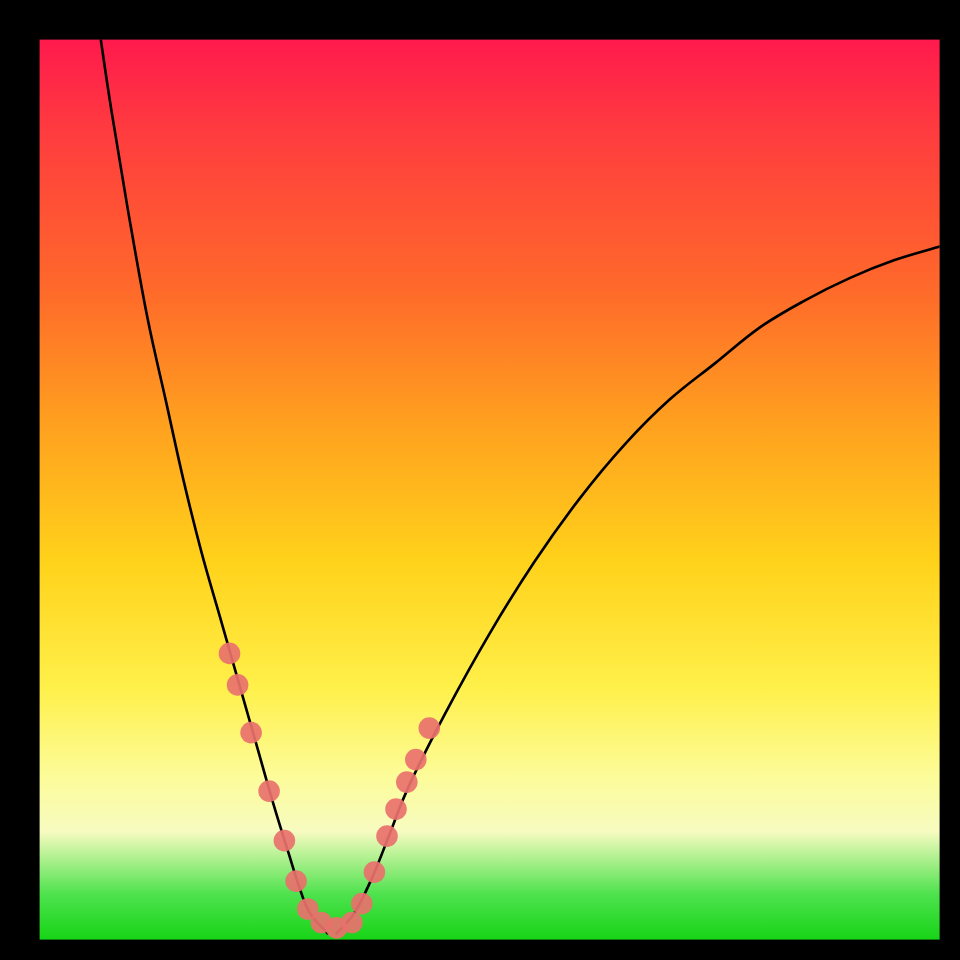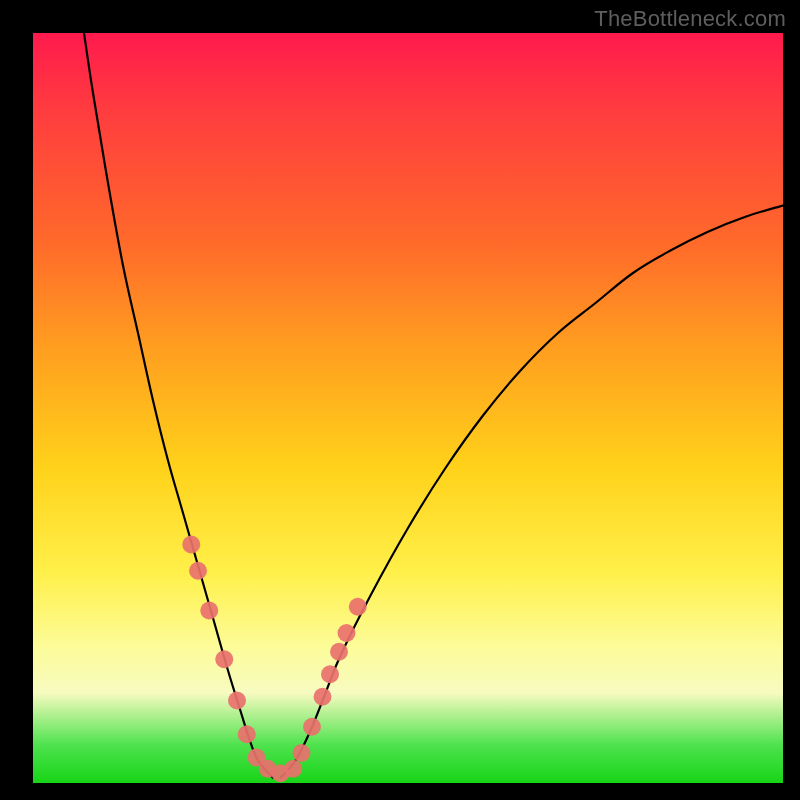--- a/index.html
+++ b/index.html
@@ -55,21 +55,20 @@
     left: 0;
     top: 0;
     width: 750px;
     height: 750px;
   }
 </style>
 </head>
 <body>
 
 <div class="frame">
-  <div class="watermark">TheBottleneck.com</div>
   <div class="plot">
     <svg class="curves" viewBox="0 0 750 750" preserveAspectRatio="none">
       <g id="curve-group">
           <path d="M 51.00 0.00 C 52.62 10.80, 55.68 33.00, 60.00 60.00 C 64.32 87.00, 69.60 118.95, 75.00 150.00 C 80.40 181.05, 84.60 205.50, 90.00 232.50 C 95.40 259.50, 99.60 275.70, 105.00 300.00 C 110.40 324.30, 114.60 344.55, 120.00 367.50 C 125.40 390.45, 129.60 407.25, 135.00 427.50 C 140.40 447.75, 144.60 461.10, 150.00 480.00 C 155.40 498.90, 159.60 513.60, 165.00 532.50 C 170.40 551.40, 174.60 566.10, 180.00 585.00 C 185.40 603.90, 190.00 620.63, 195.00 637.50 C 200.00 654.38, 203.97 666.60, 207.75 678.75 C 211.53 690.90, 212.90 696.23, 216.00 705.00 C 219.11 713.77, 220.68 720.35, 225.00 727.50 C 229.32 734.65, 237.30 741.64, 240.00 744.75" fill="none" stroke="#000000" stroke-width="2.2" stroke-linecap="round"></path>
           <path d="M 247.50 744.75 C 250.20 741.64, 257.10 736.00, 262.50 727.50 C 267.90 719.00, 272.10 709.65, 277.50 697.50 C 282.90 685.35, 287.10 673.50, 292.50 660.00 C 297.90 646.50, 299.40 640.05, 307.50 622.50 C 315.60 604.95, 325.35 585.45, 337.50 562.50 C 349.65 539.55, 361.50 517.95, 375.00 495.00 C 388.50 472.05, 399.00 455.25, 412.50 435.00 C 426.00 414.75, 436.50 400.05, 450.00 382.50 C 463.50 364.95, 474.00 352.35, 487.50 337.50 C 501.00 322.65, 511.50 312.15, 525.00 300.00 C 538.50 287.85, 549.00 280.80, 562.50 270.00 C 576.00 259.20, 586.50 249.45, 600.00 240.00 C 613.50 230.55, 624.00 224.92, 637.50 217.50 C 651.00 210.08, 661.50 204.82, 675.00 198.75 C 688.50 192.68, 699.00 188.47, 712.50 183.75 C 726.00 179.03, 743.25 174.53, 750.00 172.50" fill="none" stroke="#000000" stroke-width="2.2" stroke-linecap="round"></path>
         </g>
       <g id="marker-group">
           <circle cx="158.25" cy="511.50" r="9" fill="#e9716d" fill-opacity="0.92"></circle>
           <circle cx="165.00" cy="537.75" r="9" fill="#e9716d" fill-opacity="0.92"></circle>
           <circle cx="176.25" cy="577.50" r="9" fill="#e9716d" fill-opacity="0.92"></circle>

